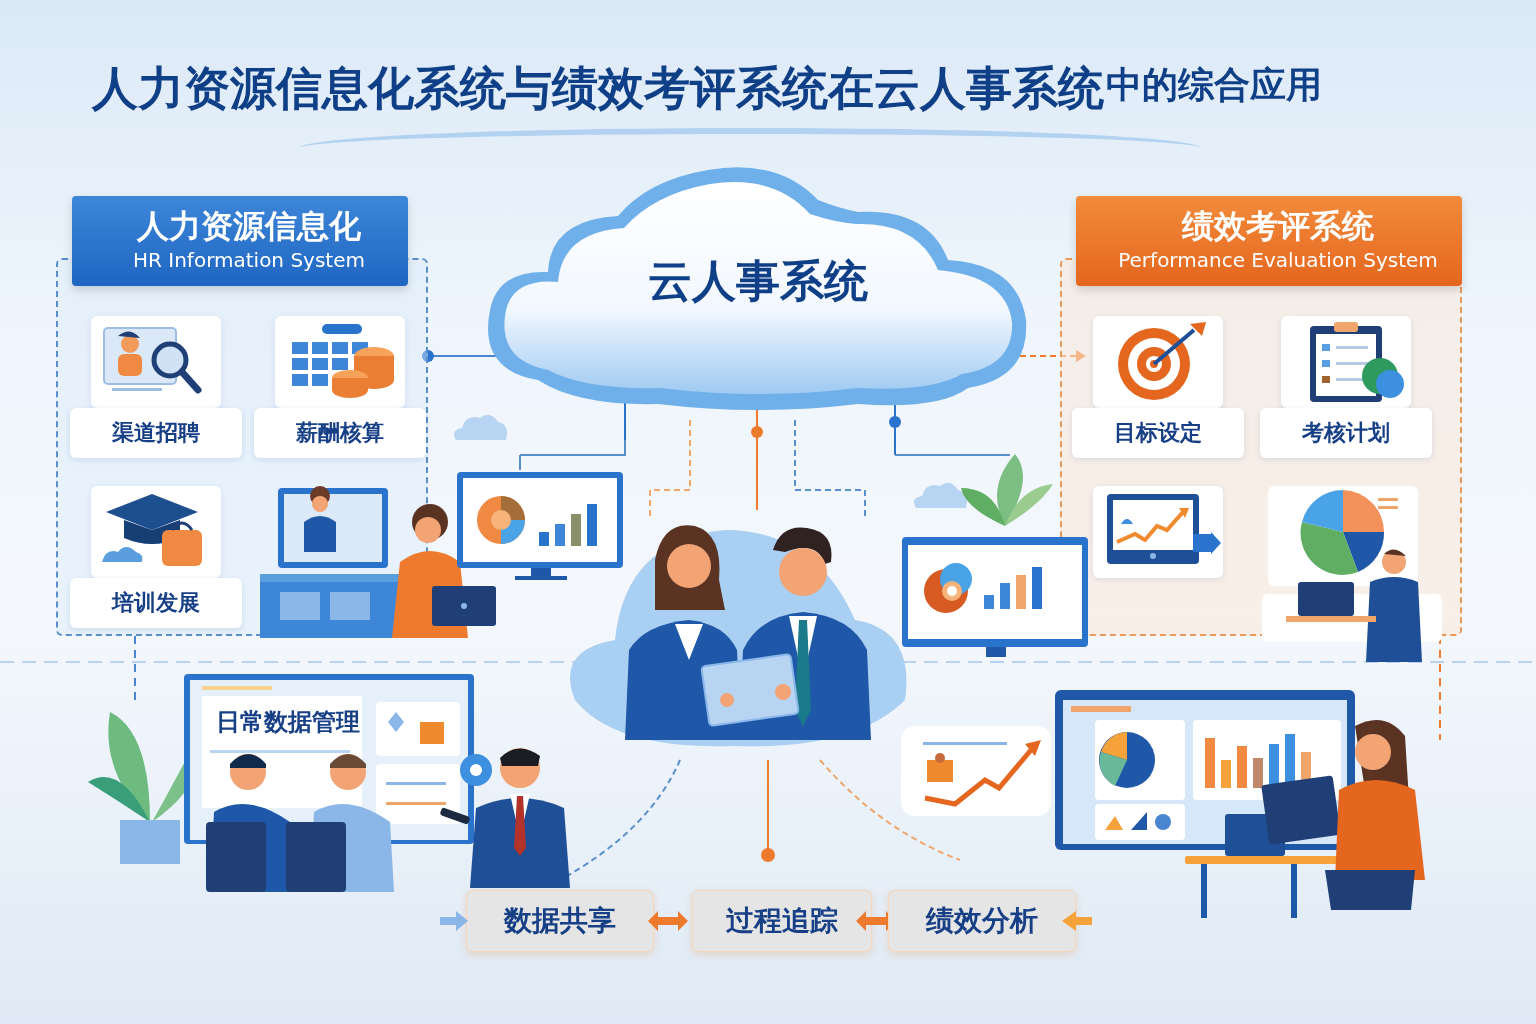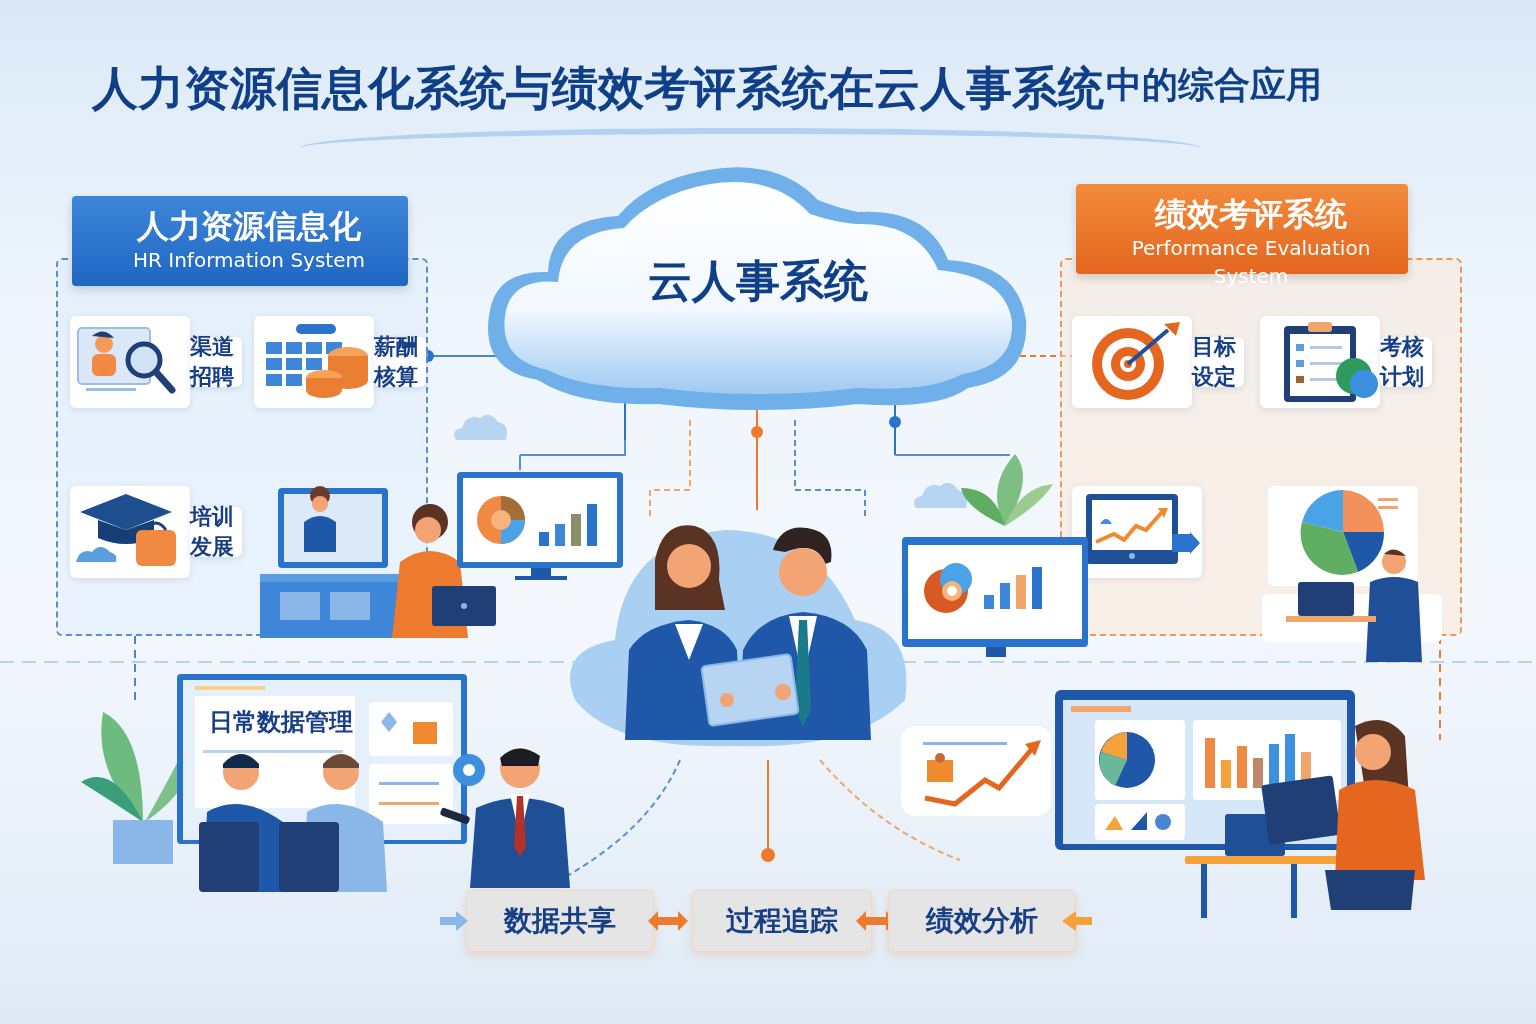--- a/index.html
+++ b/index.html
@@ -38,28 +38,28 @@
     background: rgba(252,232,215,0.55);
   }
 
   .banner {
     position: absolute; border-radius: 4px;
     color: #fff; text-align: center;
     box-shadow: 0 4px 10px rgba(0,0,0,0.15);
     padding-left: 18px;
   }
   .banner-hr { left: 72px; top: 196px; width: 336px; height: 90px; background: linear-gradient(180deg, #3d86d8, #1f66c2); }
-  .banner-pe { left: 1076px; top: 184px; width: 332px; height: 90px; background: linear-gradient(180deg, #f28b3b, #e4661f); }
+  .banner-pe { left: 1076px; top: 196px; width: 386px; height: 90px; background: linear-gradient(180deg, #f28b3b, #e4661f); }
   .banner .cn { font-size: 32px; font-weight: bold; margin-top: 10px; line-height: 40px; }
   .banner .en { font-size: 20px; line-height: 28px; }
 
   
   .card {
     position: absolute; width: 172px;
-    display: flex; flex-direction: row; align-items: center;
+    display: flex; flex-direction: column; align-items: center;
   }
   .card .icon-box {
     width: 130px; height: 92px; background: #fff; border-radius: 6px;
     box-shadow: 0 2px 6px rgba(40,80,140,0.12);
     display: flex; align-items: center; justify-content: center;
   }
   .card .label {
     margin-top: 0; width: 172px; height: 50px; background: #fff;
     border-radius: 6px; box-shadow: 0 2px 6px rgba(40,80,140,0.14);
     display: flex; align-items: center; justify-content: center;
@@ -351,21 +351,21 @@
     <path d="M184 240 L188 150 Q204 116 248 112 Q296 116 312 150 L316 240 Z" fill="#1f58a8"></path>
     <path d="M234 116 L248 180 L262 116 Z" fill="#fff"></path>
     <polygon points="244,120 252,120 256,210 248,226 240,210" fill="#1b7a8a"></polygon>
 
     <rect x="150" y="160" width="90" height="60" rx="4" fill="#b7d5f2" stroke="#8ab6e8" stroke-width="2" transform="rotate(-8 195 190)"></rect>
     <circle cx="172" cy="200" r="7" fill="#f2a474"></circle>
     <circle cx="228" cy="192" r="8" fill="#f2a474"></circle>
   </svg>
 </div>
 
-<div class="abs" style="left:73px;top:672px;width:420px;height:220px;">
+<div class="abs" style="left:80px;top:672px;width:420px;height:220px;">
   <svg width="420" height="220" viewBox="0 0 420 220">
 
     <path d="M70 150 Q20 100 30 40 Q70 60 70 150 Z" fill="#6dbb7e"></path>
     <path d="M70 150 Q40 130 8 110 Q40 90 70 150 Z" fill="#3a9e7a"></path>
     <path d="M72 150 Q100 100 120 60 Q130 110 72 150 Z" fill="#7dc08a"></path>
     <rect x="40" y="148" width="60" height="44" fill="#8ab6e8"></rect>
 
     <rect x="104" y="2" width="290" height="170" rx="4" fill="#2a73cc"></rect>
     <rect x="110" y="8" width="278" height="160" fill="#e6f0fb"></rect>
     <rect x="122" y="14" width="70" height="4" fill="#f6d38a"></rect>

